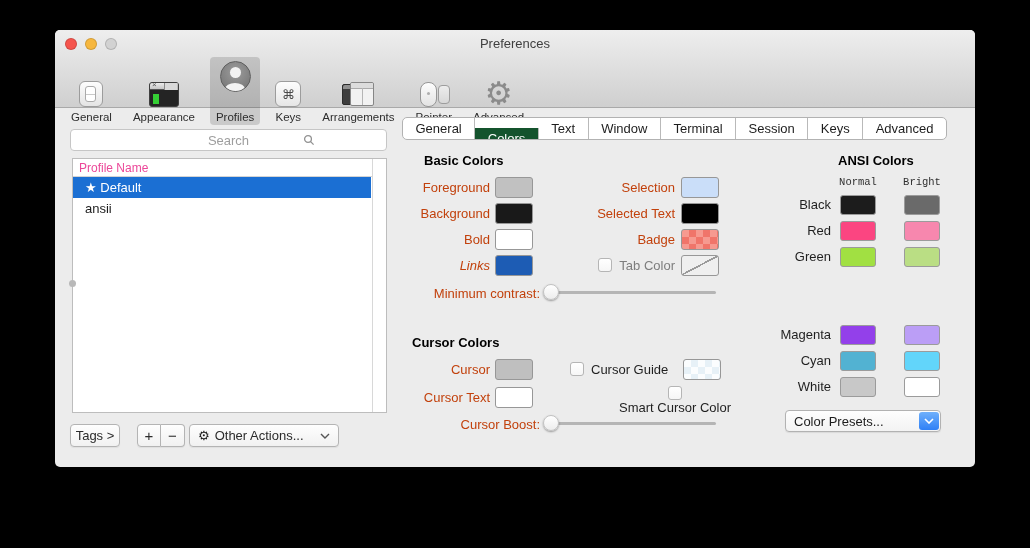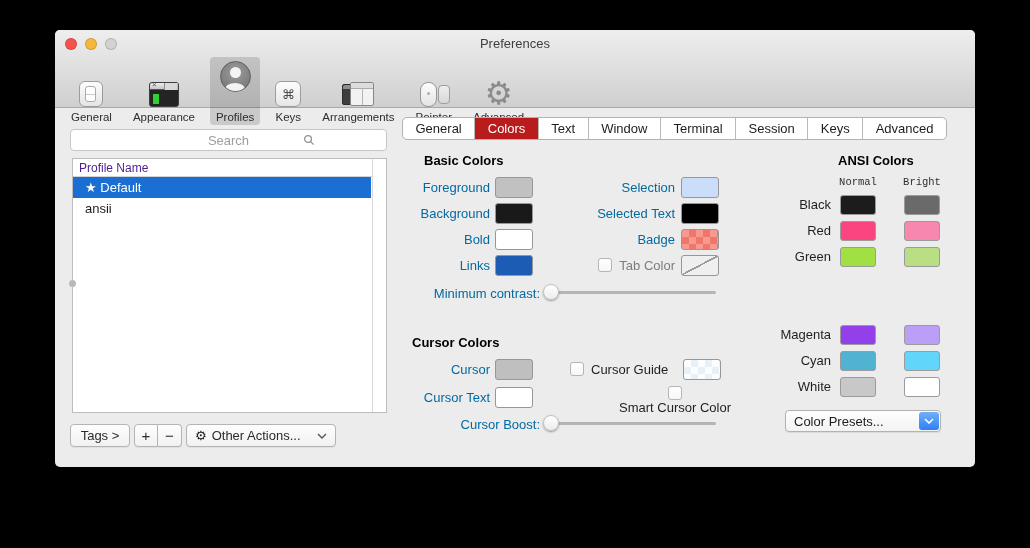--- a/index.html
+++ b/index.html
@@ -75,49 +75,49 @@
   
   .search { position:absolute; left:15px; top:99px; width:317px; height:22px;
             border:1px solid #c6c6c6; border-radius:4px; background:#fff;
             font-size:13px; color:#333; text-align:center; outline:none; }
   .search::placeholder { color:#9e9e9e; }
   .search-mag { position:absolute; left:248px; top:104px; pointer-events:none; }
   .ptable { position:absolute; left:17px; top:128px; width:315px; height:255px;
             background:#fff; border:1px solid #bdbdbd; }
   .ptable .lane { position:absolute; top:0; bottom:0; right:0; width:14px;
                   border-left:1px solid #d8d8d8; background:#fff; }
-  .phead { height:18px; line-height:18px; padding-left:6px; font-size:12px; color:#4c1d95;
+  .phead { height:18px; line-height:18px; padding-left:6px; font-size:12px; color:#ec4899;
            border-bottom:1px solid #d4d4d4; background:#fff; }
   .prow { height:21px; line-height:21px; padding-left:12px; font-size:13px; color:#1c1c1c;
           width:calc(100% - 15px); }
   .prow.selected { color:#fff; }
   .bbar { position:absolute; left:15px; top:394px; height:23px; display:flex; }
   .btn { height:23px; border:1px solid #b4b4b4; border-radius:4px;
          background:linear-gradient(#fefefe,#f1f1f1); font-size:13px; color:#2b2b2b;
          display:flex; align-items:center; justify-content:center;
          box-shadow:0 1px 1px rgba(0,0,0,.06); }
-  .btn-tags { width:60px; margin-right:4px; }
+  .btn-tags { width:50px; margin-right:17px; }
   .btn-plus { width:24px; border-radius:4px 0 0 4px; font-size:15px; }
   .btn-minus{ width:24px; border-left:none; border-radius:0 4px 4px 0; font-size:15px; margin-right:4px; }
   .btn-actions { width:150px; justify-content:flex-start; padding:0 8px; gap:5px; }
   .btn-actions .chev { margin-left:auto; }
   .gear-sm { font-size:13px; color:#1c1c1c; }
   .splitter-dot { position:absolute; left:14px; top:250px; width:7px; height:7px;
                   border-radius:50%; background:#b9b9b9; }
   
   .tabs { position:absolute; left:347px; top:87px; width:545px; height:23px;
           display:flex; border:1px solid #b2b2b2; border-radius:5px; overflow:hidden;
           background:#fff; }
   .seg { flex:1 1 auto; font-size:13px; color:#1d1d1d; text-align:center;
          line-height:21px; border-right:1px solid #b9b9b9; padding:0 6px; white-space:nowrap; }
   .seg:last-child { border-right:none; }
   .seg.selected { color:#fff; }
   .sec-title { position:absolute; font-size:13px; font-weight:bold; color:#000; }
   .crow { position:absolute; height:22px; display:flex; align-items:center; }
-  .clabel { font-size:13px; color:#0369a1; text-align:right; }
+  .clabel { font-size:13px; color:#c2410c; text-align:right; }
   .well { width:38px; height:21px; border:1px solid #979797; border-radius:3px;
           position:absolute; }
   .checker { background-size:14px 14px;
              background-image:conic-gradient(var(--cd) 25%, var(--cl) 0 50%, var(--cd) 0 75%, var(--cl) 0); }
   .diag { background:
           linear-gradient(to bottom right, transparent 47%, #9a9a9a 47%, #9a9a9a 52%, transparent 52%), #efefef; }
   .cbox { width:14px; height:14px; border:1px solid #b5b5b5; border-radius:3px;
           background:linear-gradient(#ffffff,#f6f6f6); flex:none; }
   .track { position:absolute; height:3px; border-radius:2px; background:#b5b5b5; top:9px; }
   .knob { position:absolute; left:-2px; top:-7px; width:16px; height:16px; border-radius:50%;
@@ -232,21 +232,21 @@
       <span class="gear-sm">⚙</span>
       <span>Other Actions...</span>
       <svg class="chev" width="10" height="6">
         <polyline points="1,1 5,5 9,1" fill="none" stroke="#555" stroke-width="1.4"></polyline>
       </svg>
     </div>
   </div>
 
   <div class="tabs">
     <span class="seg">General</span>
-    <span class="seg selected" style="background: #b91c1c;">Colors</span>
+    <span class="seg selected" style="background: #14532d; margin-top: 10px;">Colors</span>
     <span class="seg">Text</span>
     <span class="seg">Window</span>
     <span class="seg">Terminal</span>
     <span class="seg">Session</span>
     <span class="seg">Keys</span>
     <span class="seg">Advanced</span>
   </div>
 
   <div class="sec-title" style="left:369px; top:123px;">Basic Colors</div>
 
@@ -255,21 +255,21 @@
     <span class="well" style="left: 83px; background: rgb(193, 193, 193);"></span>
   </div>
   <div class="crow" style="left:357px; top:172px; width:121px;">
     <span class="clabel" style="width:78px;">Background</span>
     <span class="well" style="left: 83px; background: rgb(25, 25, 25);"></span>
   </div>
   <div class="crow" style="left:357px; top:198px; width:121px;">
     <span class="clabel" style="width:78px;">Bold</span>
     <span class="well" style="left: 83px; background: rgb(255, 255, 255);"></span>
   </div>
-  <div class="crow" style="left:357px; top:224px; width:121px;">
+  <div class="crow" style="left:357px; top:224px; width:121px;font-style:italic;">
     <span class="clabel" style="width:78px;">Links</span>
     <span class="well" style="left: 83px; background: rgb(29, 92, 180);"></span>
   </div>
 
   <div class="crow" style="left:500px; top:146px; width:164px;">
     <span class="clabel" style="width:120px;">Selection</span>
     <span class="well" style="left: 126px; background: rgb(202, 222, 249);"></span>
   </div>
   <div class="crow" style="left:500px; top:172px; width:164px;">
     <span class="clabel" style="width:120px;">Selected Text</span>

